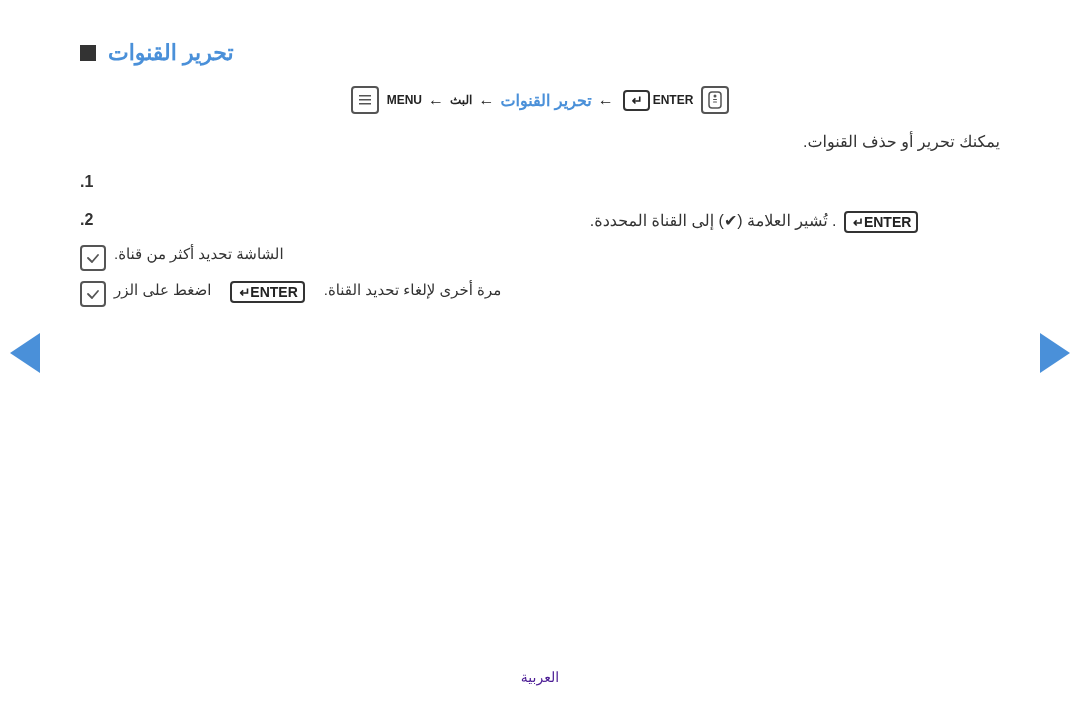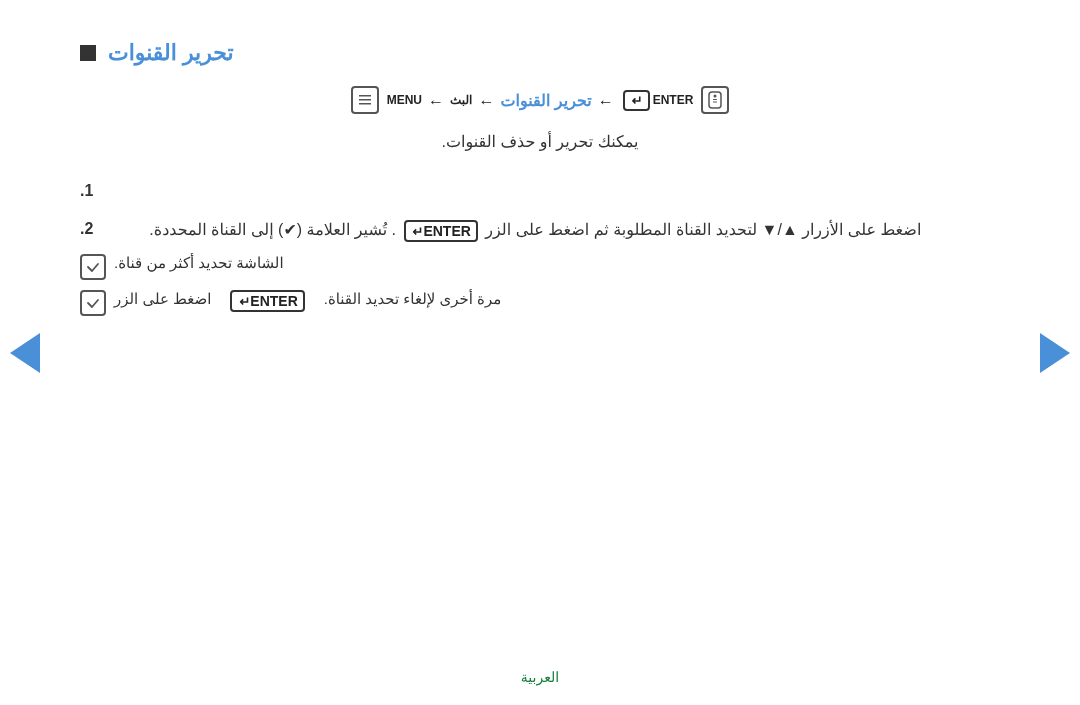--- a/index.html
+++ b/index.html
@@ -75,24 +75,23 @@
 
     .enter-btn {
       display: inline-flex;
       align-items: center;
       font-weight: 900;
       font-size: 16px;
       color: #222;
     }
 
     .description-text {
-      text-align: center;
-      font-size: 16px;
-      color: #333;
-      margin-bottom: 31px;
+      font-size: 16px;
+      color: #333;
+      margin-bottom: 22px;
     }
 
     .step-1 {
       display: flex;
       align-items: flex-start;
       justify-content: flex-end;
       gap: 8px;
       margin-bottom: 20px;
       font-size: 16px;
       color: #333;
@@ -179,21 +178,21 @@
       border-left: 30px solid #4a90d9;
       cursor: pointer;
     }
 
     .footer-text {
       position: absolute;
       bottom: 20px;
       left: 50%;
       transform: translateX(-50%);
       font-size: 14px;
-      color: #15803d;
+      color: #4c1d95;
     }
 
     .inline-btn {
       display: inline-flex;
       align-items: center;
       border: 2px solid #333;
       border-radius: 4px;
       padding: 1px 5px;
       font-size: 14px;
       font-weight: bold;
@@ -266,21 +265,20 @@
   </div>
 
   <div class="description-text">يمكنك تحرير أو حذف القنوات.</div>
 
   <div class="step-1">
     <span class="step-num">1.</span>
   </div>
 
   <div class="step-2">
     <div class="step-2-content">
-      <span>اضغط على الأزرار  ▲/▼  لتحديد القناة المطلوبة ثم اضغط على الزر</span>
       <span> </span>
       <span class="inline-btn">
         <span>ENTER</span>
         <span class="enter-arrow">↵</span>
       </span>
       <span>. تُشير العلامة</span>
       <span> </span>
       <span>(✔)</span>
       <span> </span>
       <span>إلى القناة المحددة.</span>

